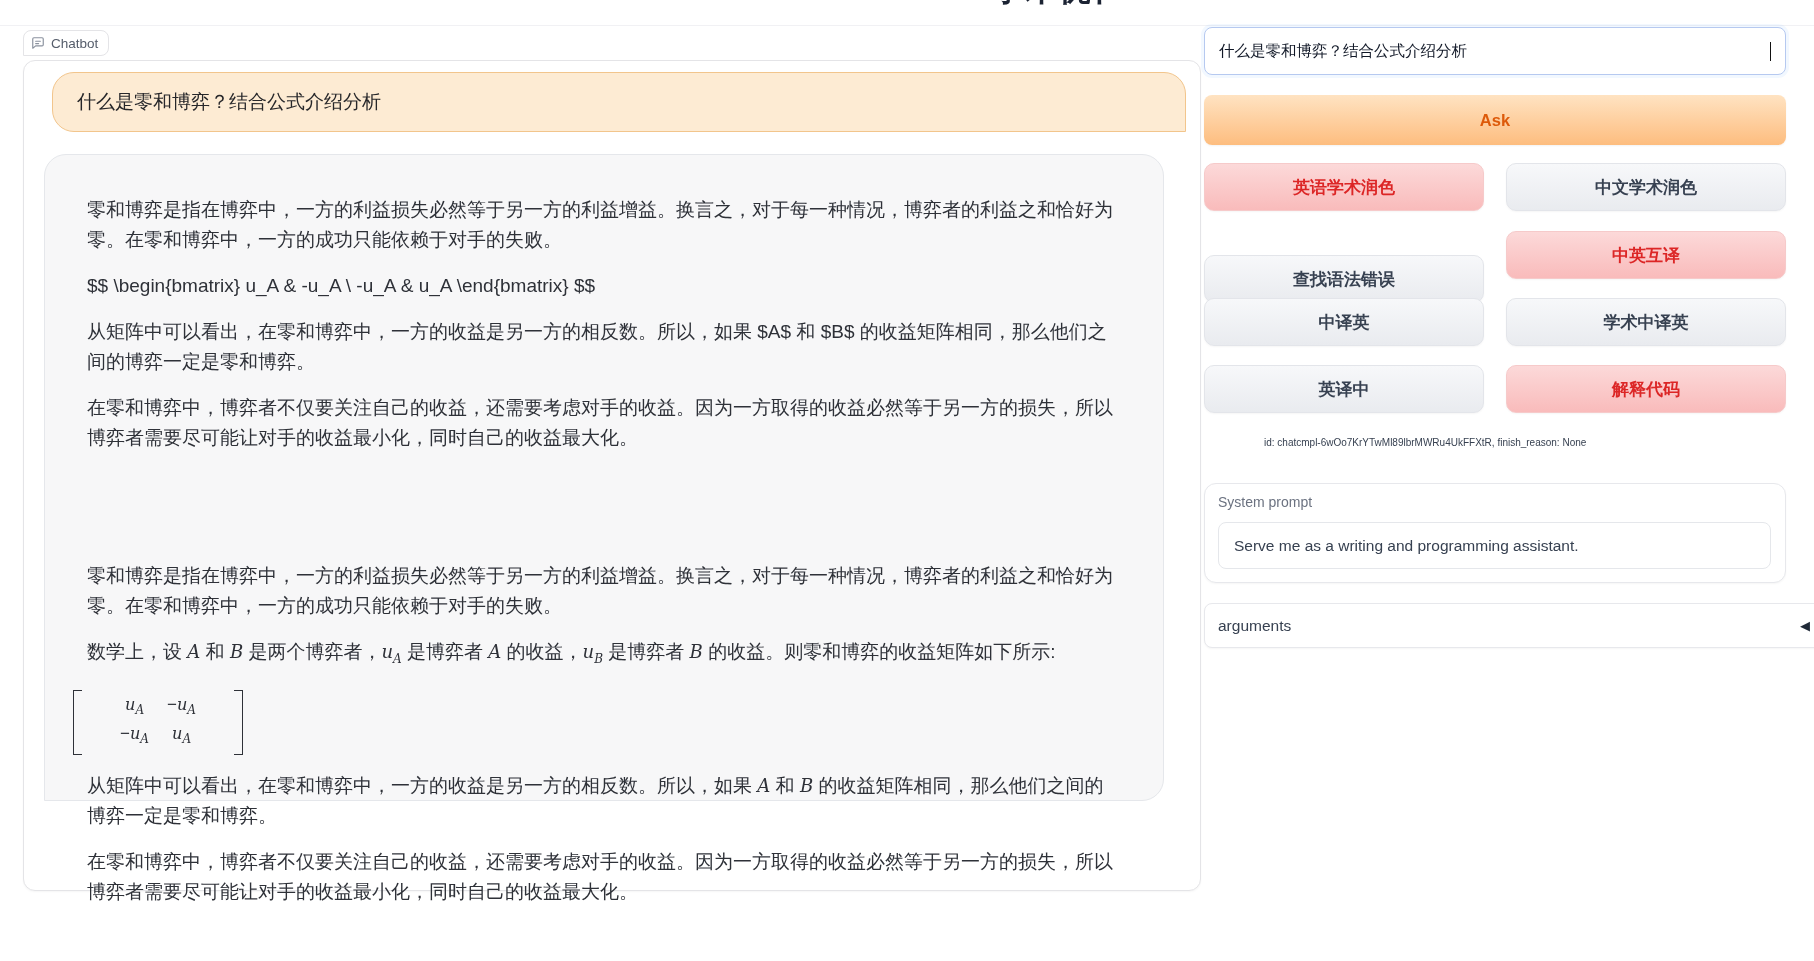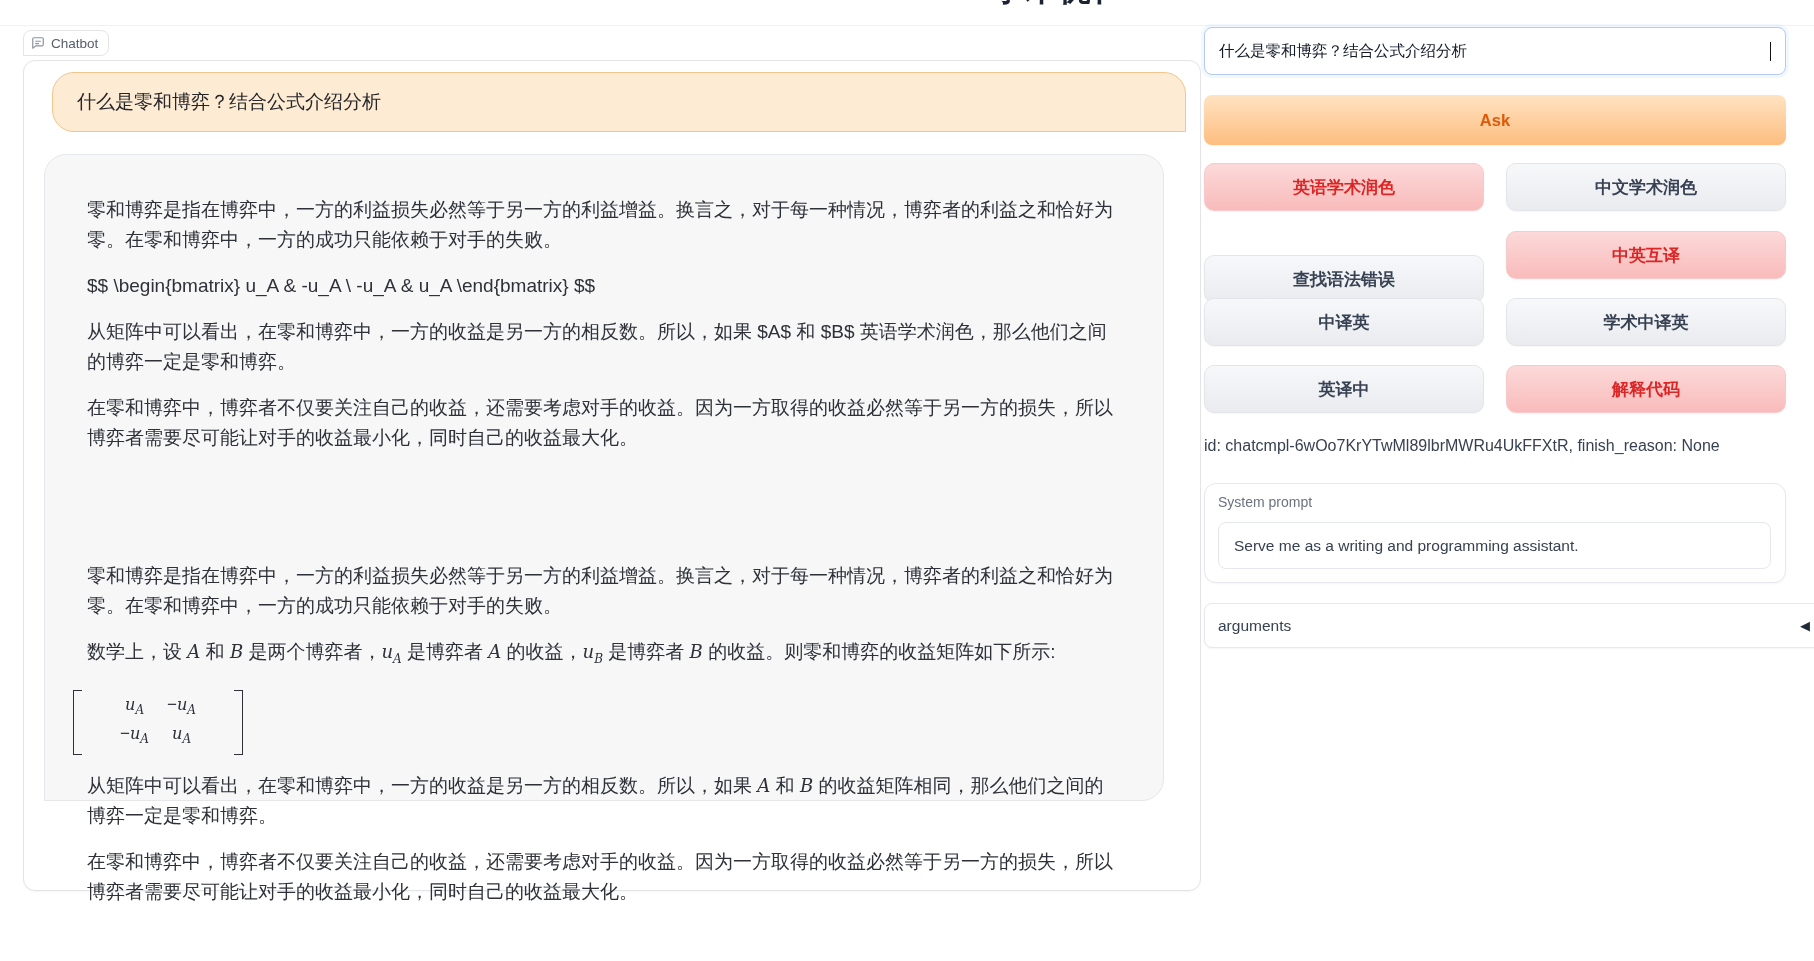--- a/index.html
+++ b/index.html
@@ -35,21 +35,21 @@
     border:1px solid #b6c9f0;border-radius:8px;box-shadow:0 0 0 3px rgba(147,197,253,.12);
     display:flex;align-items:center;padding:0 14px;font-size:15.5px;color:#111827;cursor:text;}
   #caret{display:inline-block;width:1.5px;height:19px;background:#111;margin-left:1px;}
   #ask-btn{left:1204px;top:95px;width:582px;height:50px;border-radius:8px;
     background:linear-gradient(180deg,#ffe3c2 0%,#fdbd7f 100%);box-shadow:0 1px 2px rgba(0,0,0,.05);
     display:flex;align-items:center;justify-content:center;font-size:16.5px;font-weight:700;color:#dd5a0a;cursor:pointer;}
   .fn-btn{width:280px;height:48px;border-radius:10px;display:flex;align-items:center;justify-content:center;
     font-size:17px;font-weight:700;box-sizing:border-box;cursor:pointer;box-shadow:0 1px 2px rgba(0,0,0,.04);}
   .fn-gray{background:linear-gradient(180deg,#f7f8fa 0%,#e9ebef 100%);border:1px solid #e3e5ea;color:#374151;}
   .fn-red{background:linear-gradient(180deg,#fcd9d9 0%,#f9bbbb 100%);border:1px solid #f6caca;color:#dc2626;}
-  #status-line{left:1204px;top:437px;font-size:16px;color:#374151;}
+  #status-line{left:1264px;top:437px;font-size:10px;color:#374151;}
   #sys-card{left:1204px;top:483px;width:582px;height:100px;box-sizing:border-box;background:#fff;
     border:1px solid #e7e8ec;border-radius:12px;box-shadow:0 1px 2px rgba(0,0,0,.04);}
   #sys-label{position:absolute;left:13px;top:10px;font-size:14px;color:#6b7280;}
   #sys-input{position:absolute;left:13px;top:38px;width:553px;height:47px;box-sizing:border-box;background:#fff;
     border:1px solid #e5e7eb;border-radius:8px;display:flex;align-items:center;padding:0 15px;
     font-size:15.5px;color:#374151;cursor:text;}
   #acc-card{left:1204px;top:603px;width:625px;height:45px;box-sizing:border-box;background:#fff;
     border:1px solid #e7e8ec;border-radius:8px;box-shadow:0 1px 2px rgba(0,0,0,.04);
     display:flex;align-items:center;padding:0 18px 0 13px;font-size:15.5px;color:#374151;cursor:pointer;}
   #acc-arrow{margin-left:auto;font-size:13px;color:#1f2937;}
@@ -77,21 +77,21 @@
 <div class="abs" id="chat-card"></div>
 
 <div class="abs" id="user-bubble">
   <span>什么是零和博弈？结合公式介绍分析</span>
 </div>
 
 <div class="abs" id="bot-bubble">
   <div>
     <div class="raw-p">零和博弈是指在博弈中，一方的利益损失必然等于另一方的利益增益。换言之，对于每一种情况，博弈者的利益之和恰好为零。在零和博弈中，一方的成功只能依赖于对手的失败。</div>
     <div class="raw-p">$$ \begin{bmatrix} u_A &amp; -u_A \ -u_A &amp; u_A \end{bmatrix} $$</div>
-    <div class="raw-p">从矩阵中可以看出，在零和博弈中，一方的收益是另一方的相反数。所以，如果 $A$ 和 $B$ 英语学术润色，那么他们之间的博弈一定是零和博弈。</div>
+    <div class="raw-p">从矩阵中可以看出，在零和博弈中，一方的收益是另一方的相反数。所以，如果 $A$ 和 $B$ 的收益矩阵相同，那么他们之间的博弈一定是零和博弈。</div>
     <div class="raw-p">在零和博弈中，博弈者不仅要关注自己的收益，还需要考虑对手的收益。因为一方取得的收益必然等于另一方的损失，所以博弈者需要尽可能让对手的收益最小化，同时自己的收益最大化。</div>
   </div>
   <div class="blk-gap"></div>
   <div>
     <div class="raw-p">零和博弈是指在博弈中，一方的利益损失必然等于另一方的利益增益。换言之，对于每一种情况，博弈者的利益之和恰好为零。在零和博弈中，一方的成功只能依赖于对手的失败。</div>
     <div class="raw-p">数学上，设 <i class="mv">A</i> 和 <i class="mv">B</i> 是两个博弈者，<i class="mv">u</i><sub class="msub">A</sub> 是博弈者 <i class="mv">A</i> 的收益，<i class="mv">u</i><sub class="msub">B</sub> 是博弈者 <i class="mv">B</i> 的收益。则零和博弈的收益矩阵如下所示:</div>
     <div class="matrix">
         <span class="brk brk-l"></span>
         <span class="mxg">
           <span class="mxc"><i class="mv">u</i><sub class="msub">A</sub></span>

